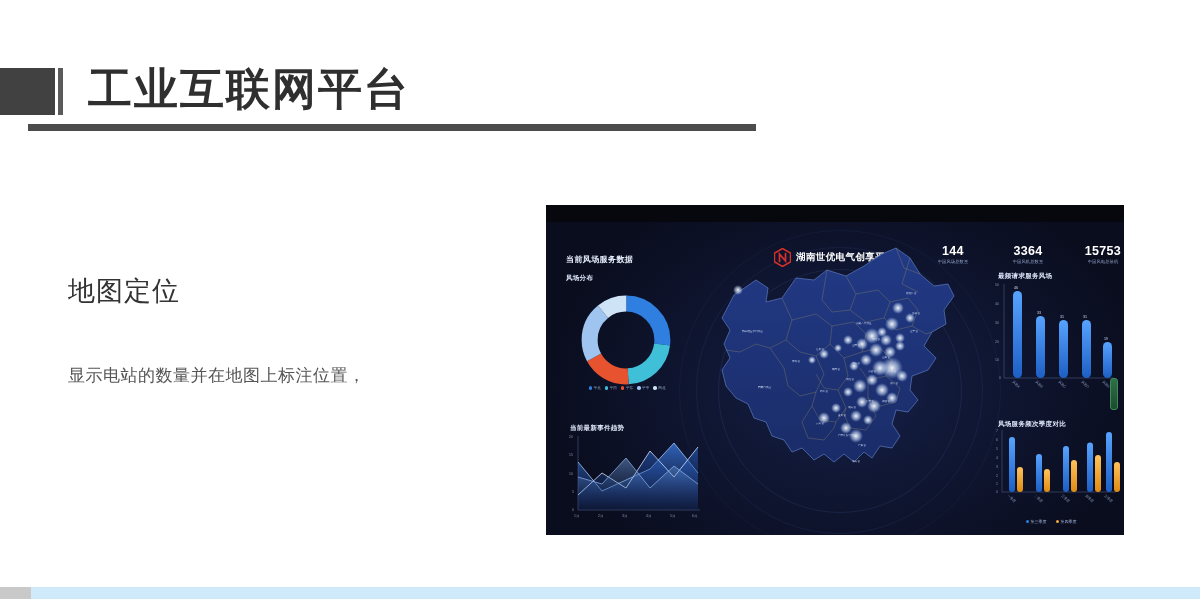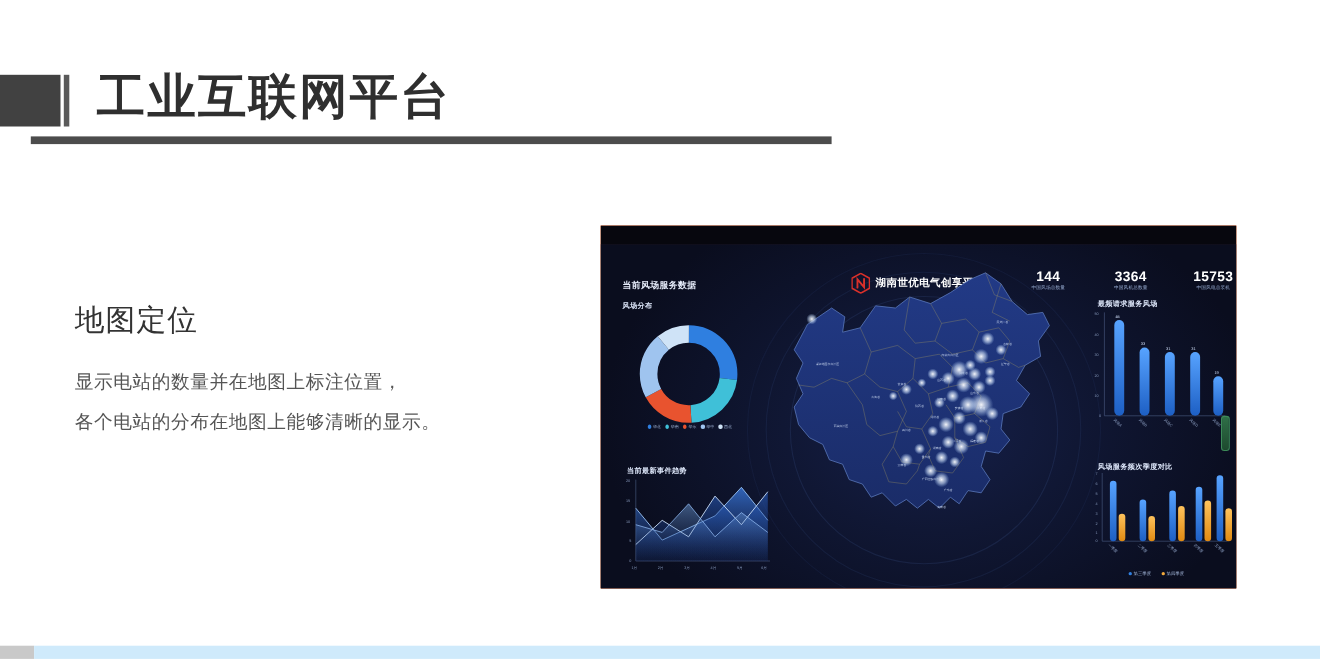--- a/index.html
+++ b/index.html
@@ -59,21 +59,21 @@
     top: 273px;
     font-size: 27px;
     font-weight: 400;
     color: #333333;
     letter-spacing: 1px;
     white-space: nowrap;
   }
   .section-body {
     position: absolute;
     left: 68px;
-    top: 330px;
+    top: 358px;
     font-size: 17px;
     color: #555555;
     line-height: 36px;
     letter-spacing: 0.5px;
     white-space: nowrap;
   }
 
   
   .footer-gray {
     position: absolute;
@@ -242,21 +242,20 @@
 <body>
 
 <div class="header-deco-block"></div>
 <div class="header-deco-bar"></div>
 <div class="header-title">工业互联网平台</div>
 <div class="header-rule"></div>
 
 <div class="section-title">地图定位</div>
 <div class="section-body">
   <div>显示电站的数量并在地图上标注位置，</div>
-  <div>各个电站的分布在地图上能够清晰的显示。</div>
 </div>
 
 <div class="dashboard">
   <div class="dash-topband"></div>
   <div class="dash-body">
 
     <div class="halo r1"></div>
     <div class="halo r2"></div>
     <div class="halo r3"></div>
 

